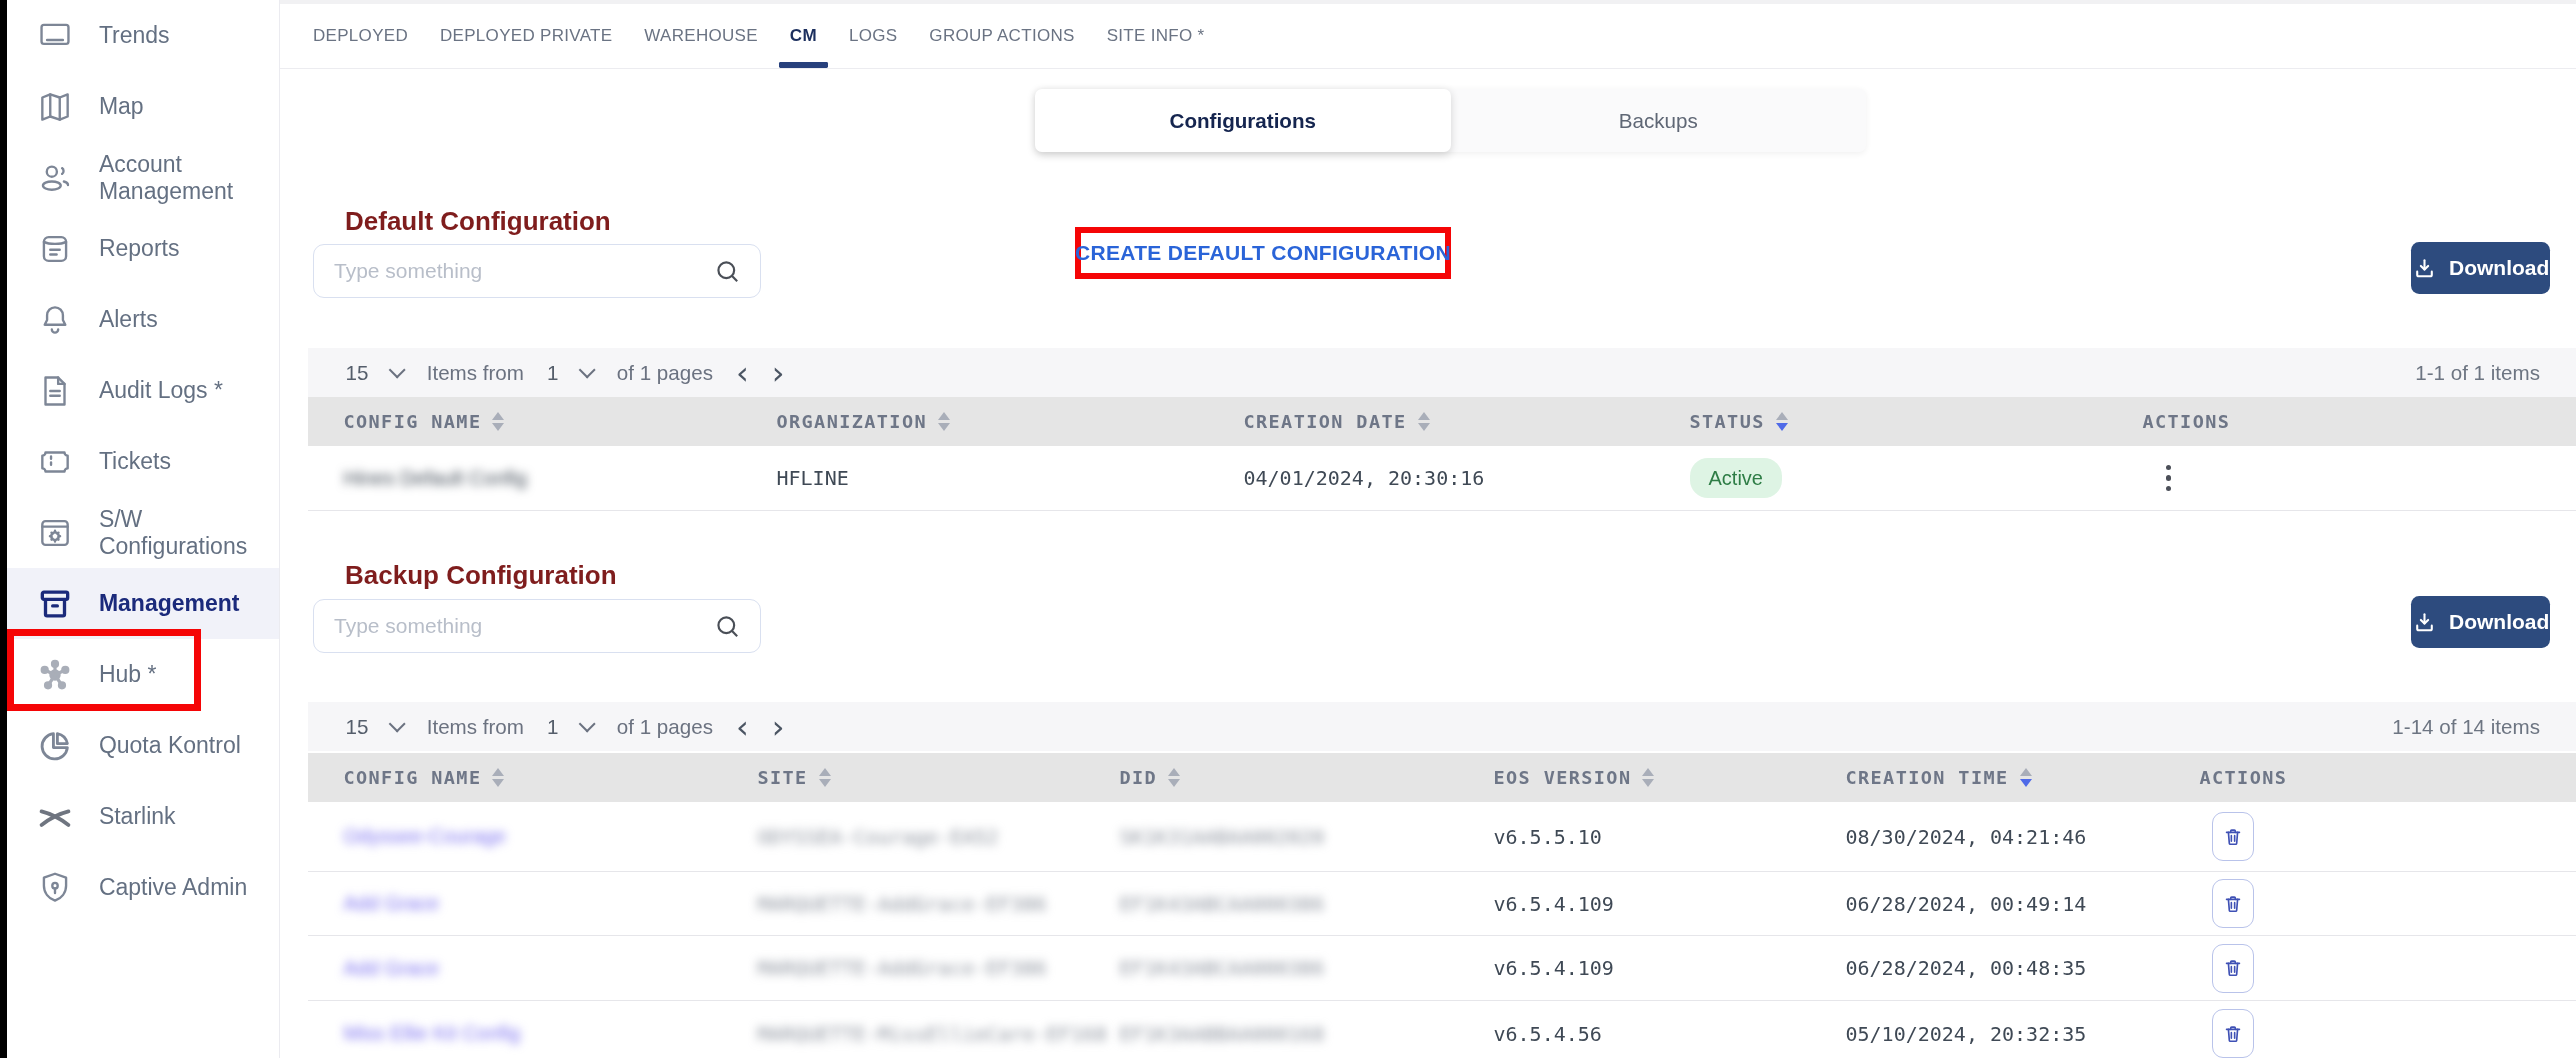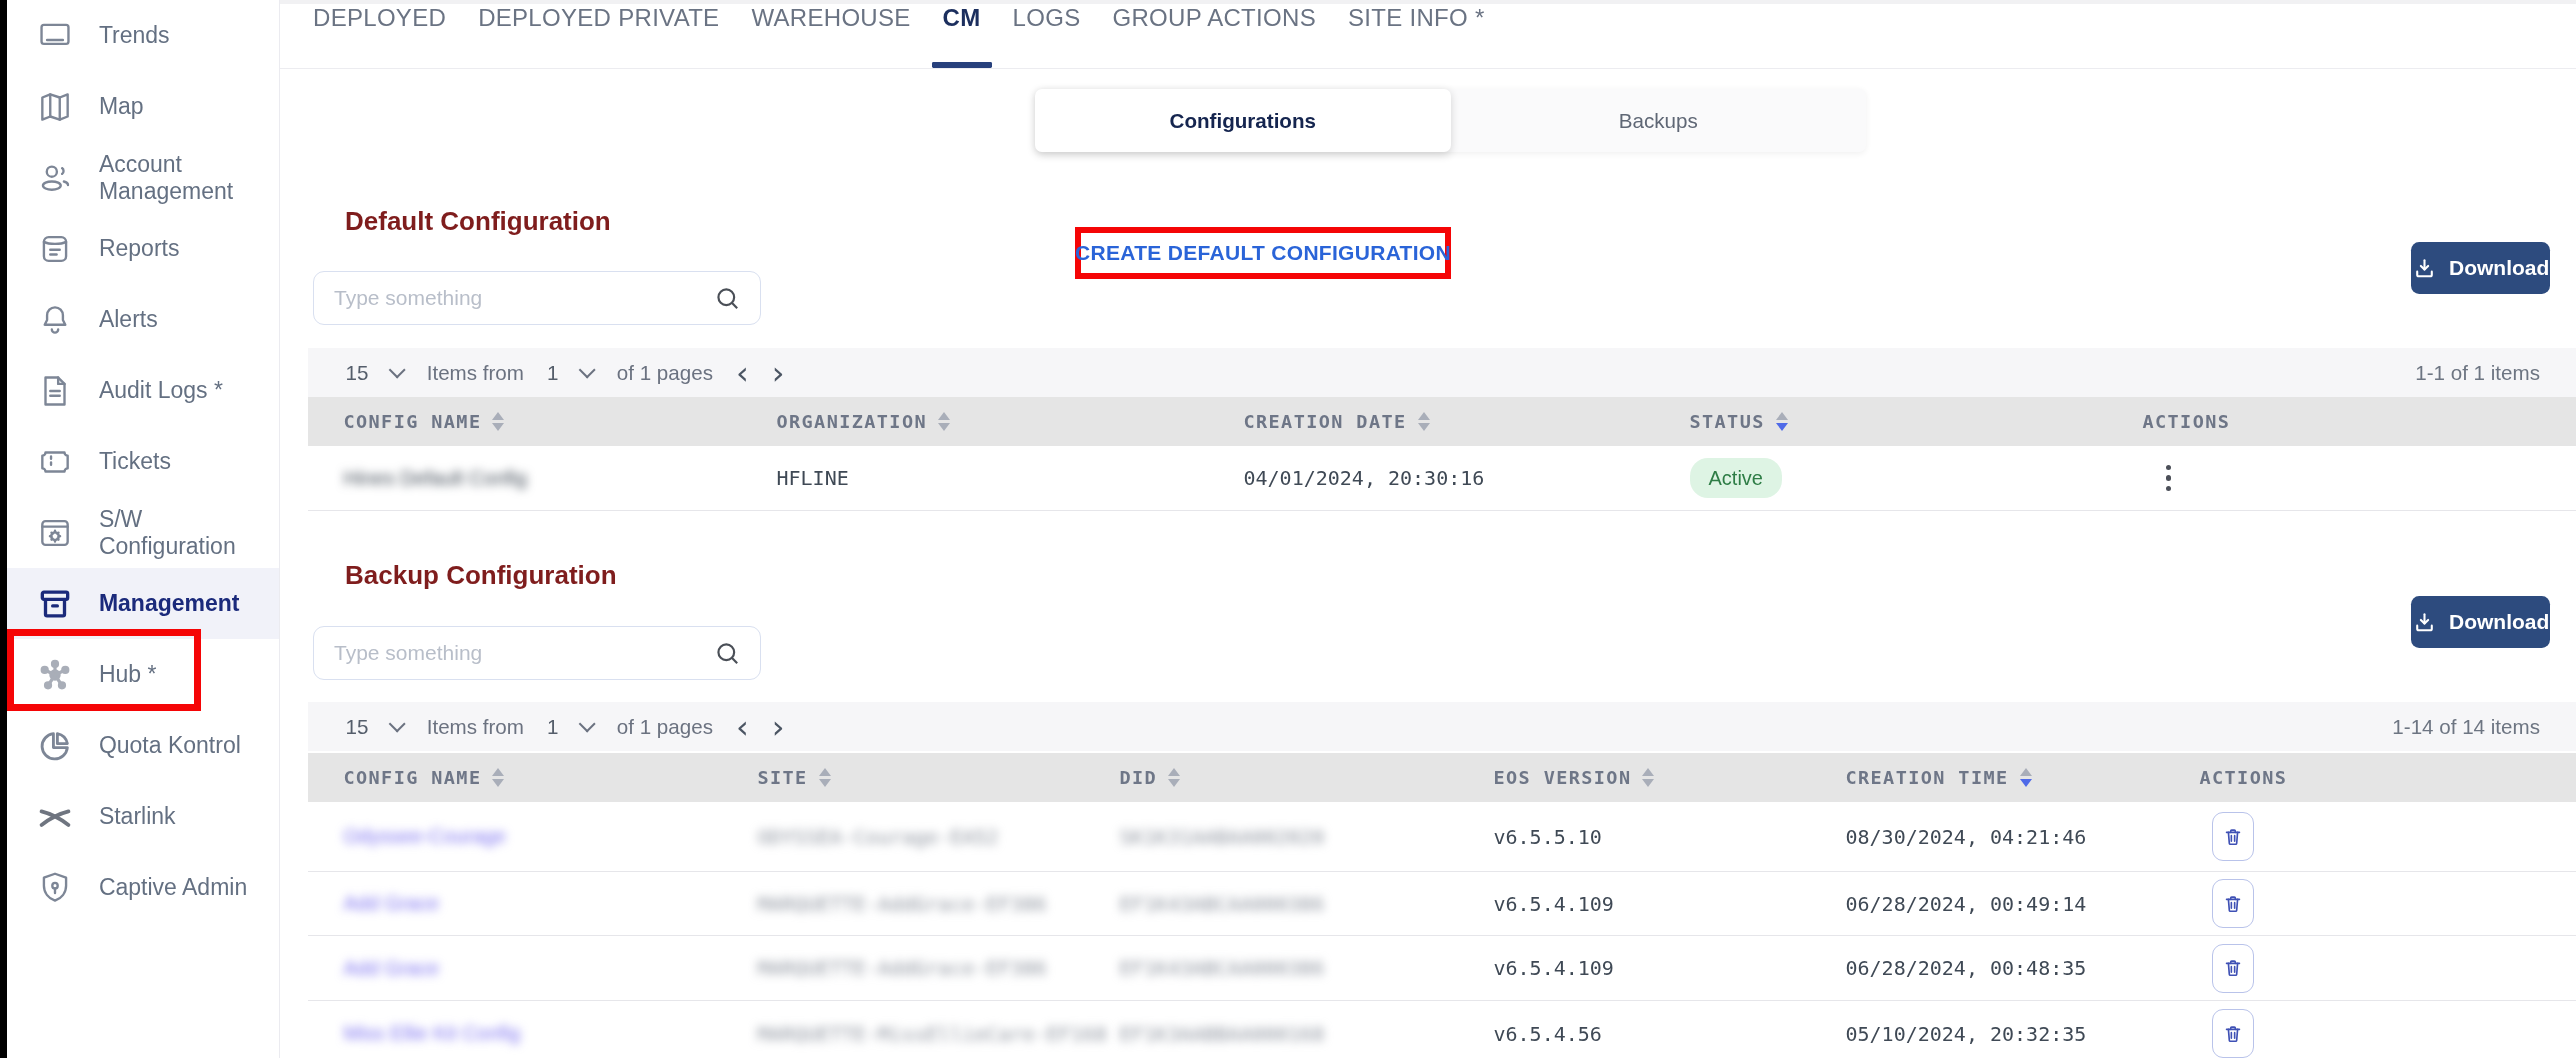--- a/index.html
+++ b/index.html
@@ -14,34 +14,34 @@
              font-size:23px;color:#647082;cursor:pointer;}
   .side-item svg{width:38px;height:38px;flex:0 0 38px;}
   .side-item.active{background:#f1f2f9;color:#1b2a7b;font-weight:bold;}
   .annotation-box{position:absolute;border:7.6px solid #f50506;box-sizing:border-box;z-index:5;}
   .ann-inventory{left:0px;top:629px;width:194px;height:82px;}
   
   .main{position:absolute;left:280px;top:0;width:2296px;height:100%;}
   .top-strip{position:absolute;left:0;top:0;width:100%;height:4.1px;background:#f1f1f3;}
   .tabbar{position:absolute;left:0;top:4.1px;width:100%;height:65px;border-bottom:1.4px solid #ececf0;
           display:flex;align-items:center;gap:32px;padding-left:33px;box-sizing:border-box;}
-  .tab{position:relative;height:100%;display:flex;font-size:24px;color:#6a7383;
+  .tab{position:relative;height:100%;display:flex;align-items:center;font-size:17px;color:#6a7383;
        letter-spacing:0.3px;cursor:pointer;}
   .tab.active{color:#1c2f5e;font-weight:bold;}
   .tab .underline{position:absolute;left:-11px;right:-11px;bottom:0;height:6.2px;background:#27407c;border-radius:1.4px;}
   
   .toggle{position:absolute;left:755px;top:89px;width:831px;height:63px;background:#fafafb;
           border-radius:6.9px;box-shadow:0 1.4px 6.9px rgba(0,0,0,0.06);display:flex;}
   .toggle .seg{flex:1;display:flex;align-items:center;justify-content:center;font-size:20.6px;
                color:#5f6775;cursor:pointer;border-radius:6.9px;}
   .toggle .seg.active{background:#fff;box-shadow:0 2.1px 8.2px rgba(0,0,0,0.16);color:#15254f;font-weight:bold;}
   
   .h-section{position:absolute;left:33px;font-size:26px;font-weight:bold;color:#7f1d1d;margin-left:32px;}
   .searchbox{position:absolute;left:33px;width:448px;height:54px;border:1.4px solid #d9e0f0;border-radius:11px;
-             background:#fff;display:flex;align-items:center;padding:0 18px;box-sizing:border-box;margin-top:27px;}
+             background:#fff;display:flex;align-items:center;padding:0 18px;box-sizing:border-box;}
   .searchbox input{border:none;outline:none;flex:1;font-size:21px;color:#3f4955;background:transparent;
                    font-family:"Liberation Sans",sans-serif;}
   .searchbox input::placeholder{color:#b8bec9;}
   .create-box{position:absolute;left:795px;width:376px;height:52px;border:6.9px solid #f50506;
               box-sizing:border-box;display:flex;align-items:center;justify-content:center;}
   .create-link{font-size:21px;font-weight:bold;color:#2a64d8;letter-spacing:0.3px;cursor:pointer;white-space:nowrap;}
   .btn-download{position:absolute;right:26px;width:139px;height:52px;background:#2d4b7e;border-radius:8.2px;
                 display:flex;align-items:center;justify-content:center;gap:12.4px;color:#fff;
                 font-size:21px;font-weight:bold;cursor:pointer;}
   .pagbar{position:absolute;left:27.5px;right:0;height:49px;background:#f6f6f8;display:flex;align-items:center;
@@ -141,21 +141,21 @@
         </svg>
       <span>Tickets</span>
     </div>
     <div class="side-item">
       <svg class="icon" viewBox="0 0 24 24">
           <rect x="4" y="4.5" width="16" height="15" rx="2"></rect>
           <line x1="4" y1="8" x2="20" y2="8"></line>
           <circle cx="12" cy="14" r="2.4"></circle>
           <path d="M12 10.6v1M12 16.4v1M8.8 14h1M14.2 14h1M9.8 11.8l.7.7M13.5 15.5l.7.7M14.2 11.8l-.7.7M10.5 15.5l-.7.7"></path>
         </svg>
-      <span>S/W Configuration</span>
+      <span>S/W Configurations</span>
     </div>
     <div class="side-item active">
       <svg class="icon" viewBox="0 0 24 24" style="stroke:#1b2a7b;stroke-width:2.1">
           <rect x="4" y="4.5" width="16" height="4.6" rx="1"></rect>
           <path d="M6 9.3v9.2a1 1 0 0 0 1 1h10a1 1 0 0 0 1-1V9.3"></path>
           <line x1="10.5" y1="13.2" x2="13.5" y2="13.2"></line>
         </svg>
       <span>Management</span>
     </div>
     <div class="side-item">

